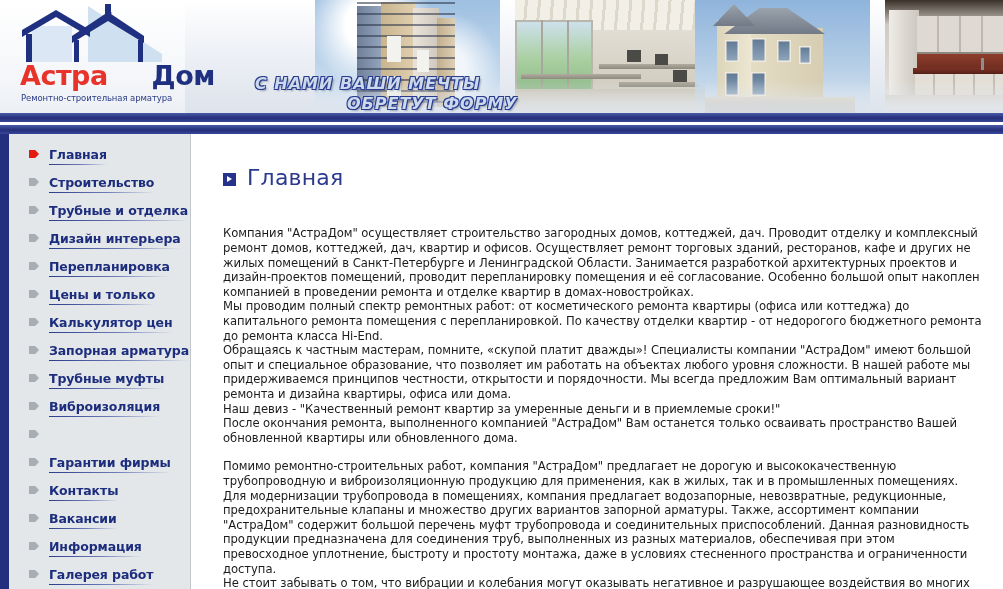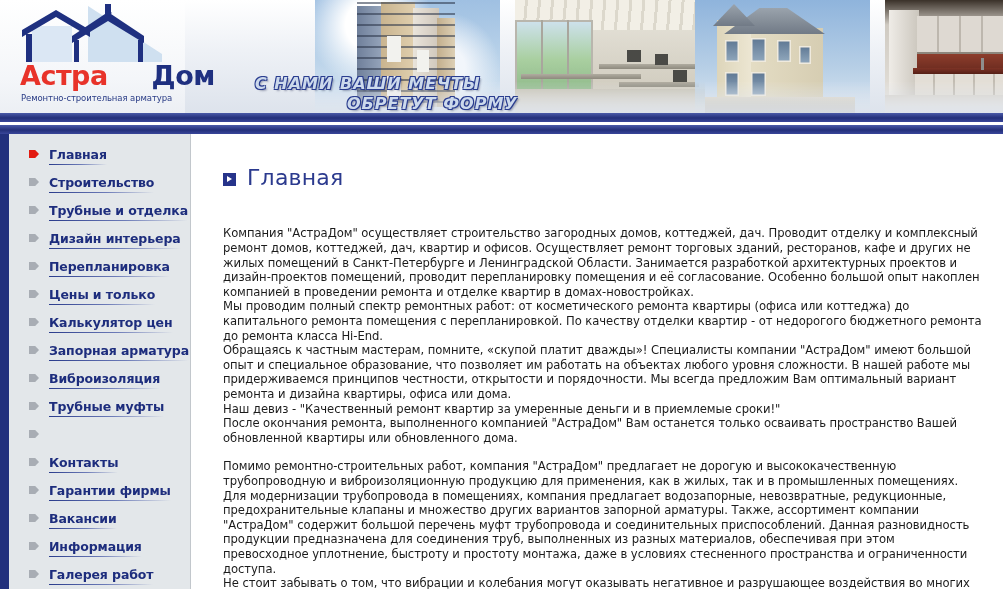--- a/index.html
+++ b/index.html
@@ -320,36 +320,36 @@
       <a class="nav-item" href="#">
         <span class="bullet"></span>
         <span class="nav-label-wrap"><span class="nav-label">Калькулятор цен</span><span class="nav-underline"></span></span>
       </a>
       <a class="nav-item" href="#">
         <span class="bullet"></span>
         <span class="nav-label-wrap"><span class="nav-label">Запорная арматура</span><span class="nav-underline"></span></span>
       </a>
       <a class="nav-item" href="#">
         <span class="bullet"></span>
+        <span class="nav-label-wrap"><span class="nav-label">Трубные муфты</span><span class="nav-underline"></span></span>
+      </a>
+      <a class="nav-item" href="#">
+        <span class="bullet"></span>
         <span class="nav-label-wrap"><span class="nav-label">Виброизоляция</span><span class="nav-underline"></span></span>
       </a>
       <a class="nav-item" href="#">
         <span class="bullet"></span>
-        <span class="nav-label-wrap"><span class="nav-label">Трубные муфты</span><span class="nav-underline"></span></span>
-      </a>
-      <a class="nav-item" href="#">
-        <span class="bullet"></span>
+      </a>
+      <a class="nav-item" href="#">
+        <span class="bullet"></span>
+        <span class="nav-label-wrap"><span class="nav-label">Гарантии фирмы</span><span class="nav-underline"></span></span>
       </a>
       <a class="nav-item" href="#">
         <span class="bullet"></span>
         <span class="nav-label-wrap"><span class="nav-label">Контакты</span><span class="nav-underline"></span></span>
-      </a>
-      <a class="nav-item" href="#">
-        <span class="bullet"></span>
-        <span class="nav-label-wrap"><span class="nav-label">Гарантии фирмы</span><span class="nav-underline"></span></span>
       </a>
       <a class="nav-item" href="#">
         <span class="bullet"></span>
         <span class="nav-label-wrap"><span class="nav-label">Вакансии</span><span class="nav-underline"></span></span>
       </a>
       <a class="nav-item" href="#">
         <span class="bullet"></span>
         <span class="nav-label-wrap"><span class="nav-label">Информация</span><span class="nav-underline"></span></span>
       </a>
       <a class="nav-item" href="#">

